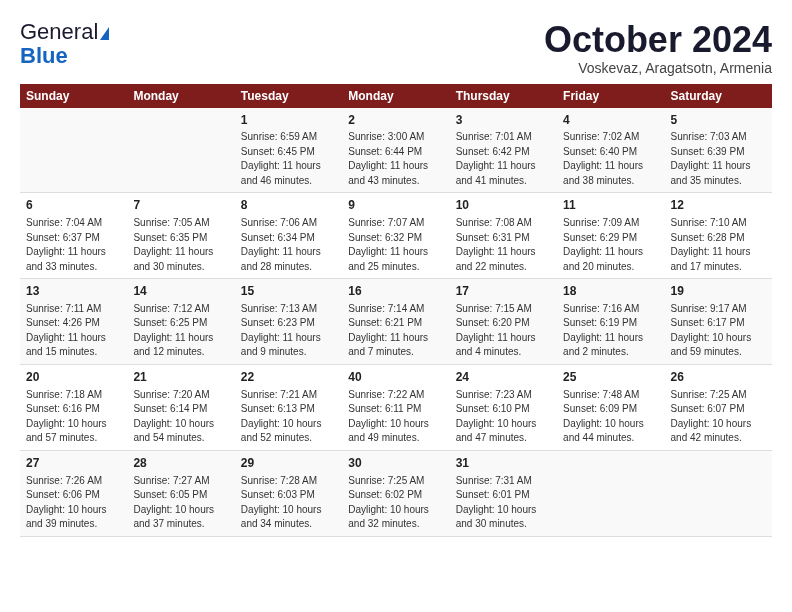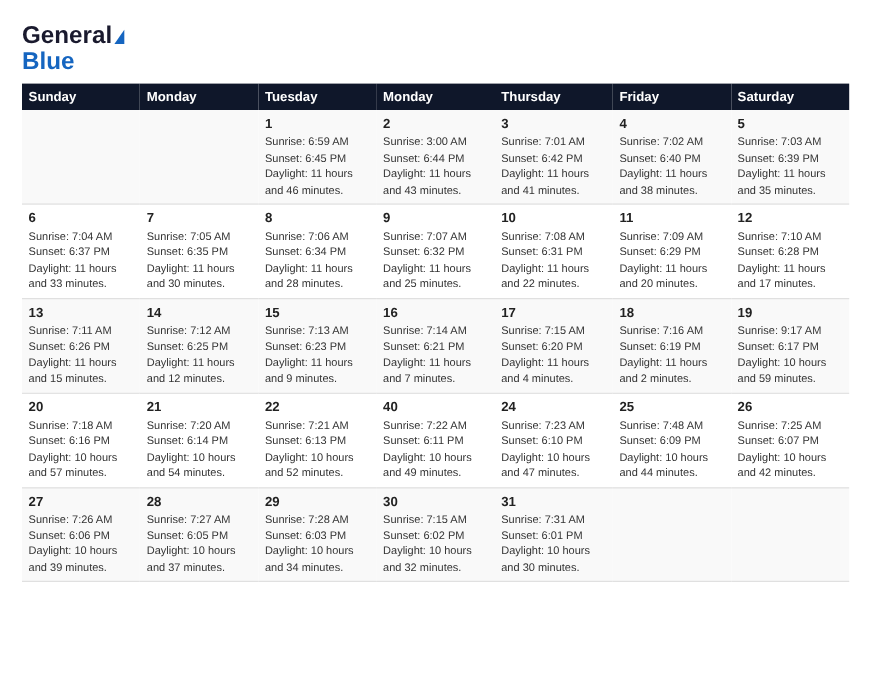--- a/index.html
+++ b/index.html
@@ -19,21 +19,21 @@
       align-items: flex-start;
       margin-bottom: 8px;
     }
     .logo {
       display: flex;
       flex-direction: column;
       align-items: flex-start;
     }
     .logo-text {
       font-size: 22px;
-      font-weight: bold;
+      font-weight: normal;
       color: #1a1a2e;
       line-height: 1.1;
     }
     .logo-row {
       display: flex;
       align-items: center;
     }
     .title-block {
       text-align: right;
     }
@@ -46,21 +46,21 @@
     .subtitle {
       font-size: 14px;
       color: #444;
     }
     table {
       width: 100%;
       border-collapse: collapse;
       font-size: 10px;
     }
     thead tr th {
-      background-color: #0f172a;
+      background-color: #7f1d1d;
       color: #fff;
       padding: 5px 6px;
       text-align: left;
       font-size: 12px;
       font-weight: bold;
     }
     tbody tr {
       border-bottom: 1px solid #ddd;
     }
     tbody tr:nth-child(odd) {
@@ -98,20 +98,24 @@
     <div class="logo">
       <div class="logo-row">
         <span class="logo-text">
           <span style="color:#1a1a2e;">General</span><span style="display:inline-block;width:0;height:0;border-left:9px solid transparent;border-bottom:13px solid #1565c0;margin-left:2px;vertical-align:middle;"></span>
         </span>
       </div>
       <div class="logo-row">
         <span class="logo-text blue" style="color:#1565c0;font-size:22px;font-weight:bold;">Blue</span>
       </div>
     </div>
+    <div class="title-block">
+      <div class="month-title">October 2024</div>
+      <div class="subtitle">Voskevaz, Aragatsotn, Armenia</div>
+    </div>
   </div>
 
   <table>
     <thead>
       <tr>
       <th>Sunday</th>
           <th>Monday</th>
           <th>Tuesday</th>
           <th>Monday</th>
           <th>Thursday</th>
@@ -195,21 +199,21 @@
             <span class="day-number">12</span>
             <div class="day-info">Sunrise: 7:10 AM
 Sunset: 6:28 PM
 Daylight: 11 hours and 17 minutes.</div>
           </td>
         </tr>
         <tr>
           <td>
             <span class="day-number">13</span>
             <div class="day-info">Sunrise: 7:11 AM
-Sunset: 6:26 PM
+Sunset: 4:26 PM
 Daylight: 11 hours and 15 minutes.</div>
           </td>
           <td>
             <span class="day-number">14</span>
             <div class="day-info">Sunrise: 7:12 AM
 Sunset: 6:25 PM
 Daylight: 11 hours and 12 minutes.</div>
           </td>
           <td>
             <span class="day-number">15</span>
@@ -300,21 +304,21 @@
 Daylight: 10 hours and 37 minutes.</div>
           </td>
           <td>
             <span class="day-number">29</span>
             <div class="day-info">Sunrise: 7:28 AM
 Sunset: 6:03 PM
 Daylight: 10 hours and 34 minutes.</div>
           </td>
           <td>
             <span class="day-number">30</span>
-            <div class="day-info">Sunrise: 7:15 AM
+            <div class="day-info">Sunrise: 7:25 AM
 Sunset: 6:02 PM
 Daylight: 10 hours and 32 minutes.</div>
           </td>
           <td>
             <span class="day-number">31</span>
             <div class="day-info">Sunrise: 7:31 AM
 Sunset: 6:01 PM
 Daylight: 10 hours and 30 minutes.</div>
           </td>
           <td></td>

